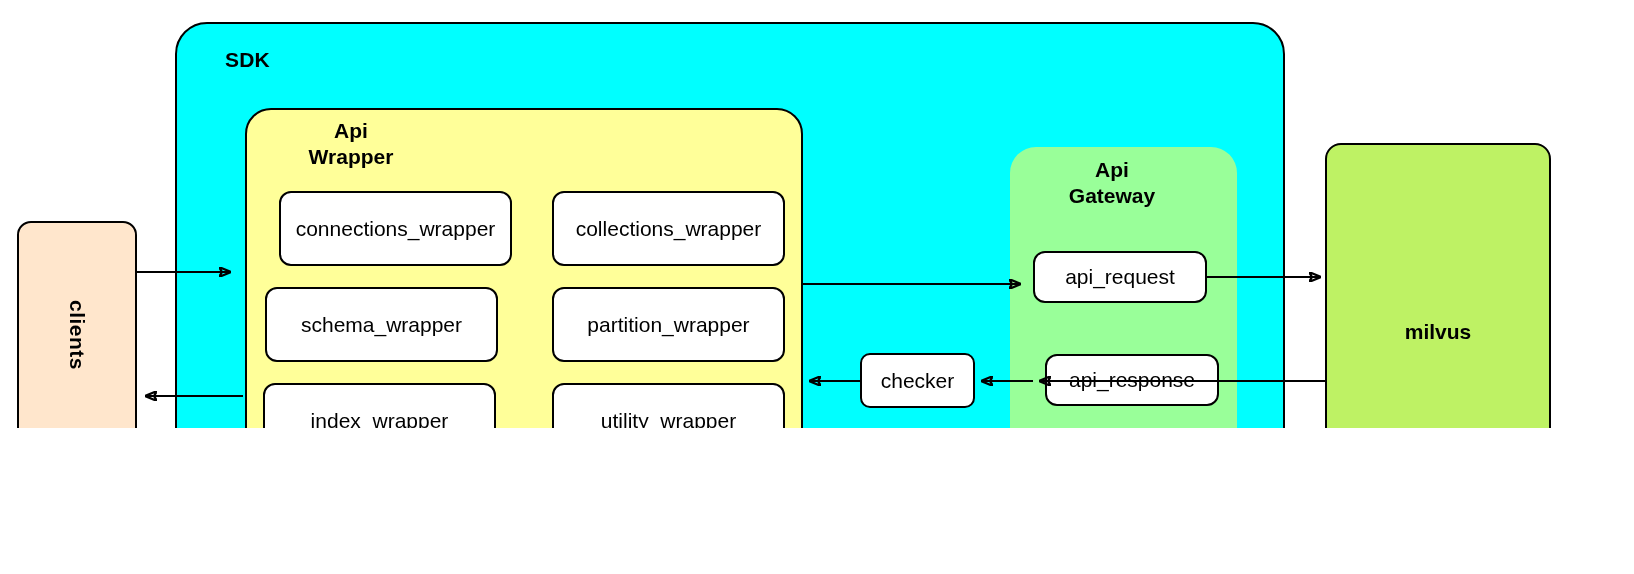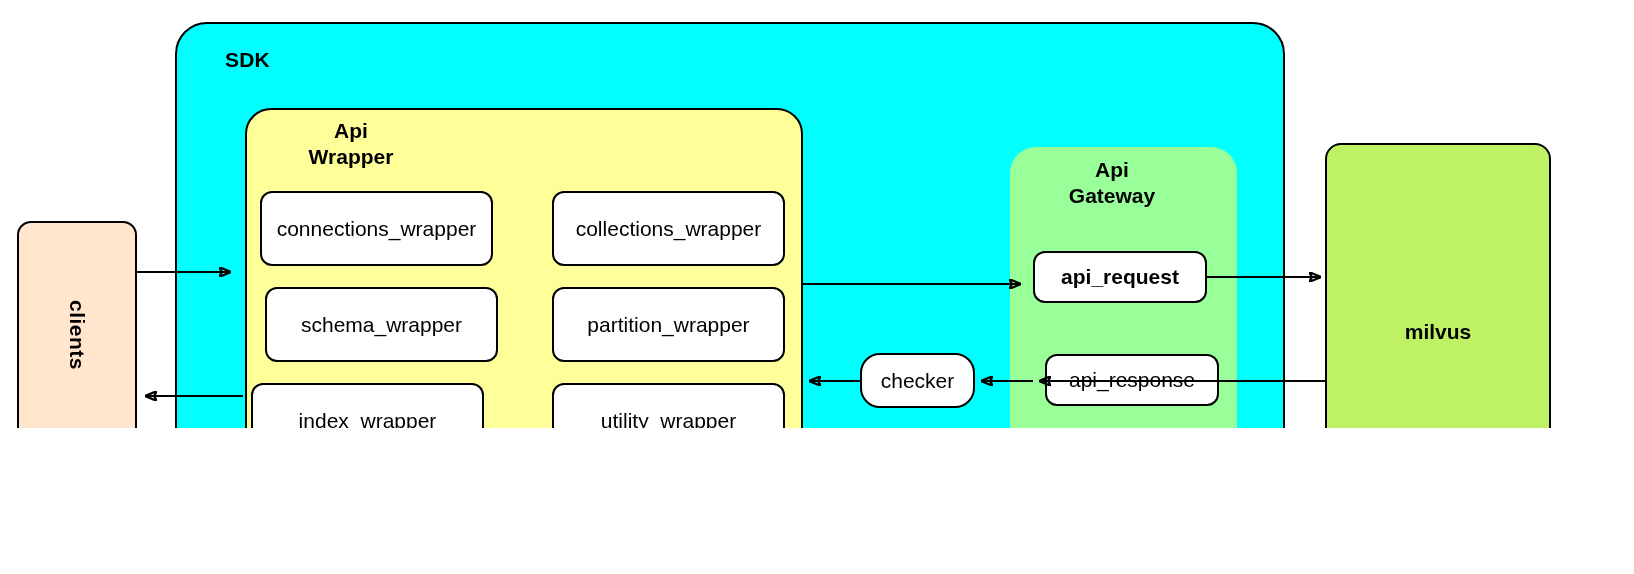--- a/index.html
+++ b/index.html
@@ -71,25 +71,25 @@
   }
 
   
   .wrapper-box {
     background: #ffffff;
     border-radius: 12px;
     font-size: 21px;
     width: 233px;
     height: 75px;
   }
-  #box-connections_wrapper { left: 260px; top: 191px; }
+  #box-connections_wrapper { left: 279px; top: 191px; }
   #box-collections_wrapper { left: 552px; top: 191px; }
   #box-schema_wrapper      { left: 265px; top: 287px; }
   #box-partition_wrapper   { left: 552px; top: 287px; }
-  #box-index_wrapper       { left: 251px; top: 383px; }
+  #box-index_wrapper       { left: 263px; top: 383px; }
   #box-utility_wrapper     { left: 552px; top: 383px; }
 
   
   #api-gateway-group {
     left: 1010px;
     top: 147px;
     width: 227px;
     height: 321px;
     background: #99ff99;
     border: none;
@@ -108,31 +108,31 @@
     white-space: pre-line;
   }
   .gateway-box {
     background: #ffffff;
     border-radius: 12px;
     font-size: 21px;
     width: 174px;
     height: 52px;
     left: 1033px;
   }
-  #box-api_request  { top: 251px; font-weight: bold; }
+  #box-api_request  { top: 251px; }
   #box-api_response { top: 354px; margin-left: 12px; }
 
   
   #box-checker {
     left: 860px;
     top: 353px;
     width: 115px;
     height: 55px;
     background: #ffffff;
-    border-radius: 20px;
+    border-radius: 10px;
     font-size: 21px;
   }
 
   
   #box-clients {
     left: 17px;
     top: 221px;
     width: 120px;
     height: 228px;
     background: #ffe6cc;

